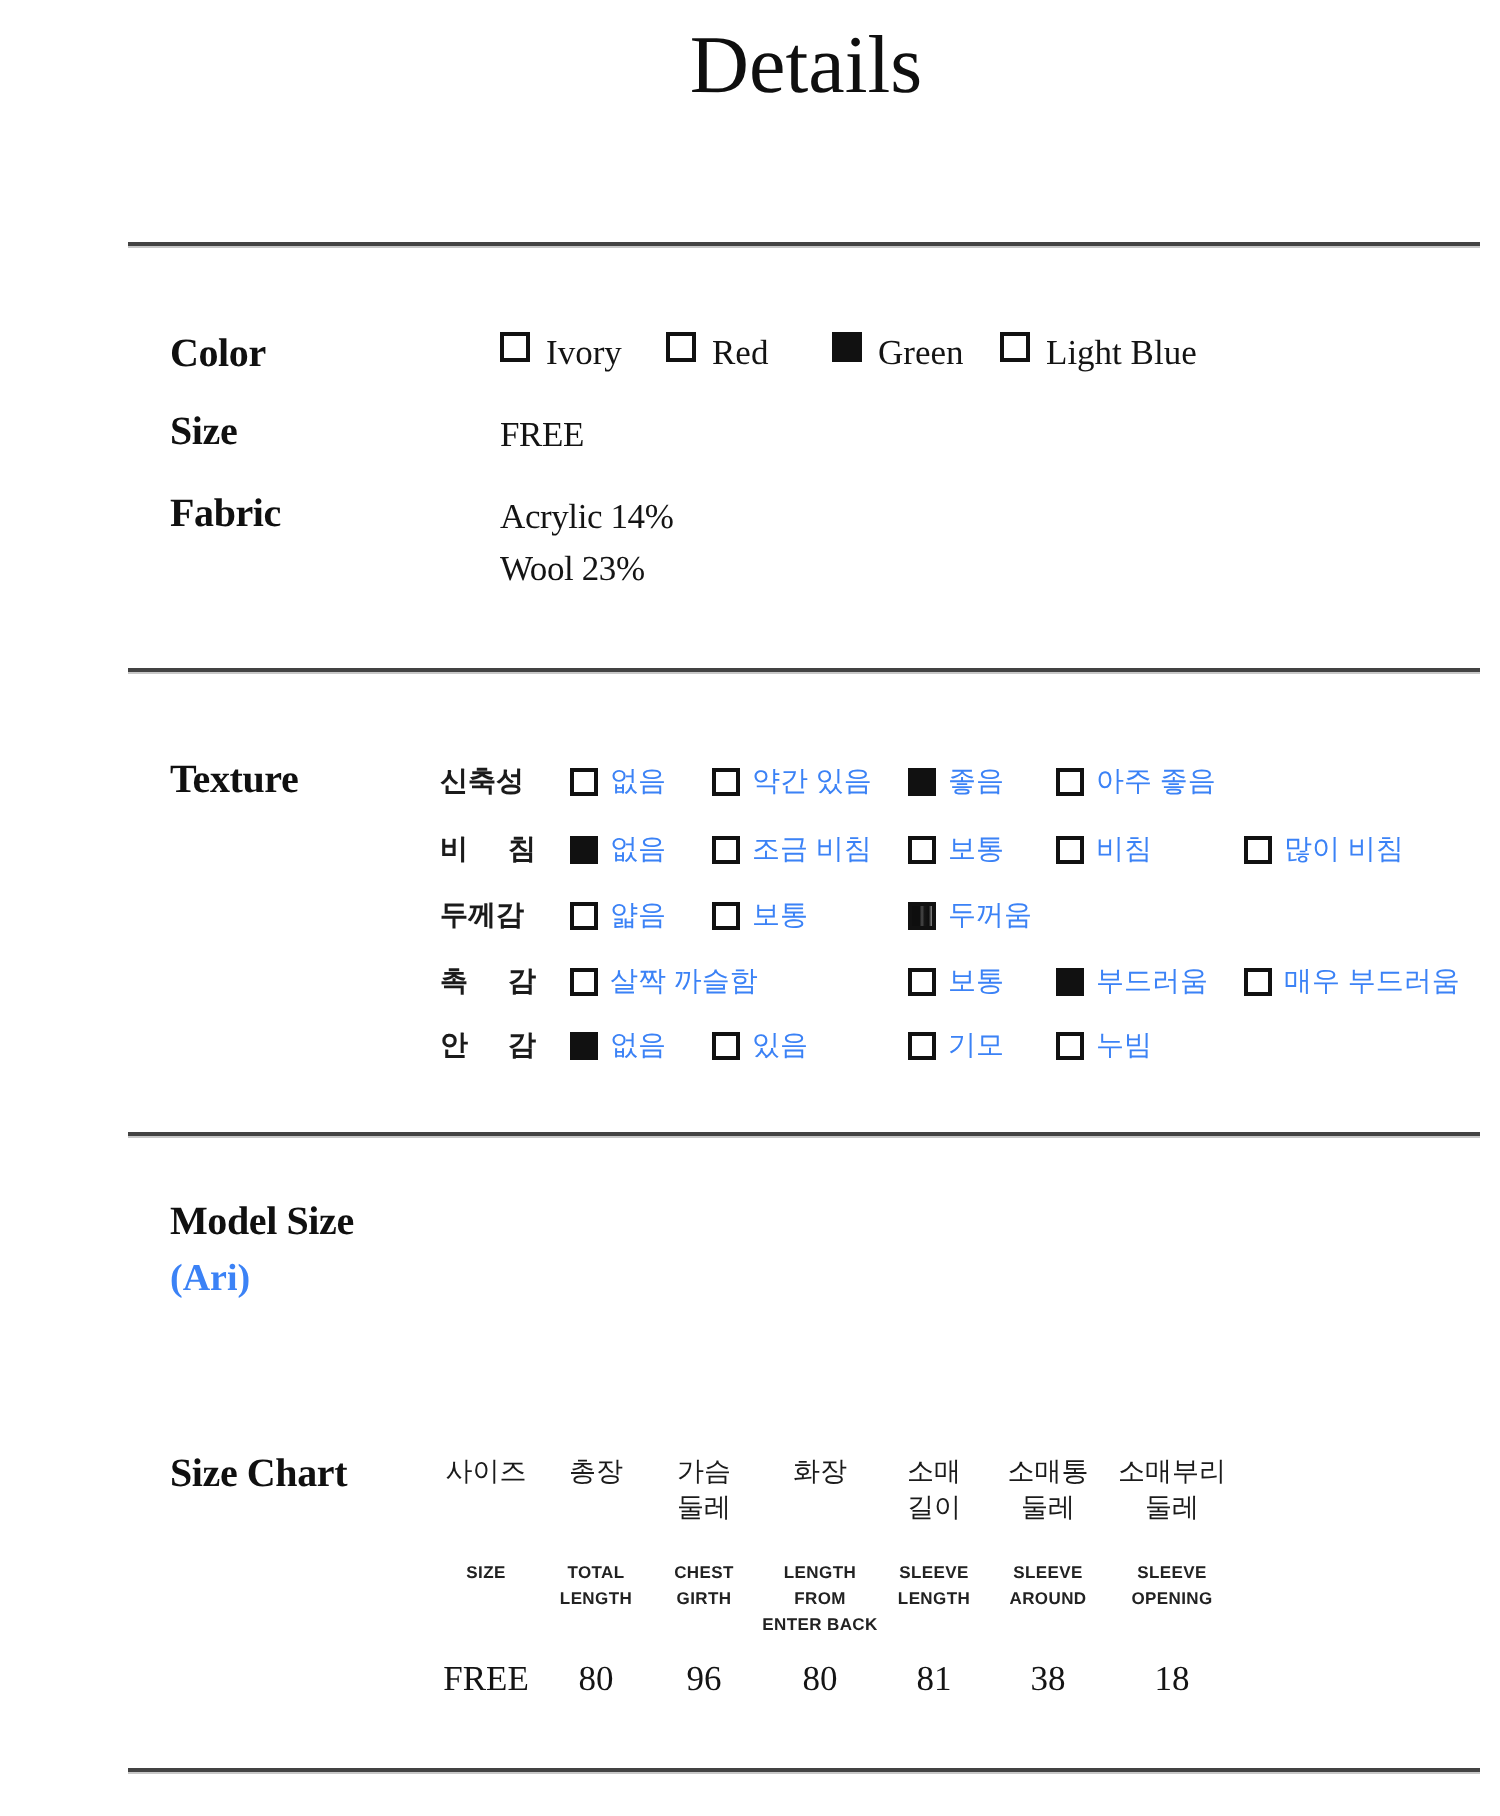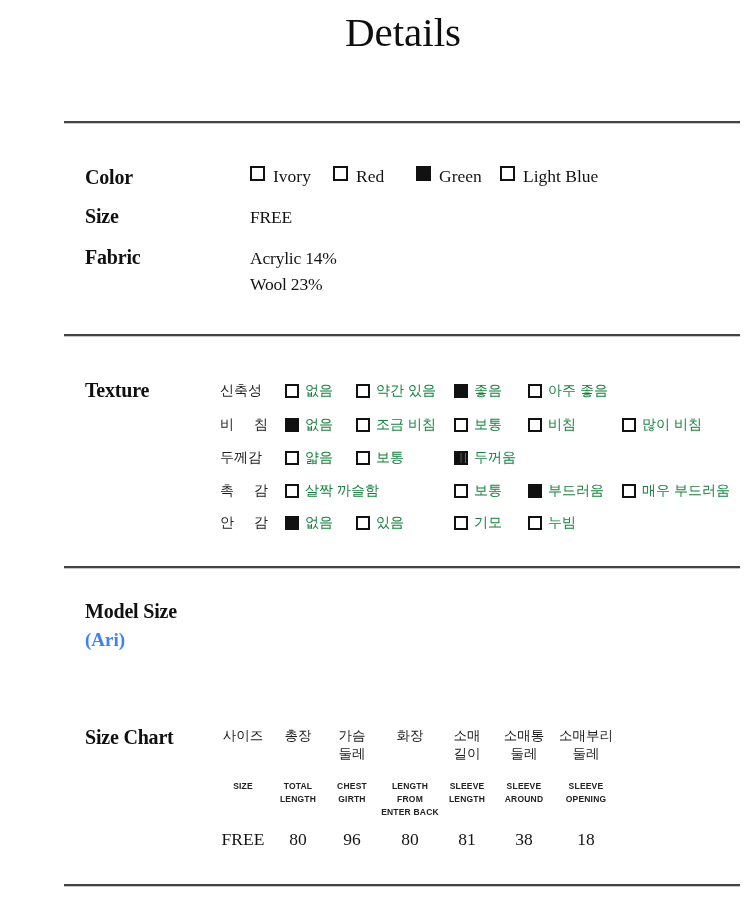--- a/index.html
+++ b/index.html
@@ -52,30 +52,30 @@
   .cb.partial{
     background:linear-gradient(90deg,#0e0e0e 0%,#0e0e0e 38%,#4a4a4a 50%,#161616 62%,#0e0e0e 84%,#8a8a8a 100%);
   }
   
   .t-row{
     position:absolute;left:0;width:750px;height:18px;
     font-family:"Liberation Sans","DejaVu Sans",sans-serif;
   }
   .t-name{
     position:absolute;left:220px;top:0;width:48px;
-    font-size:14px;font-weight:400;color:#1b1b1b;
+    font-size:14px;font-weight:700;color:#1b1b1b;
     text-align:justify;text-align-last:justify;white-space:nowrap;
   }
   .t-item{
     position:absolute;top:0;
     display:flex;align-items:center;gap:6px;height:17px;
   }
   .t-item .cb{width:14px;height:14px;}
   .t-item .t-label{
-    font-size:14px;font-weight:500;color:#15803d;white-space:nowrap;
+    font-size:14px;font-weight:500;color:#3b82f6;white-space:nowrap;
   }
   
   .sc-kr{
     position:absolute;top:727px;transform:translateX(-50%);
     font-family:"Liberation Sans","DejaVu Sans",sans-serif;
     font-size:13.5px;font-weight:500;line-height:1.32;
     color:#1b1b1b;text-align:center;white-space:pre-line;
   }
   .sc-en{
     position:absolute;top:780px;transform:translateX(-50%);

